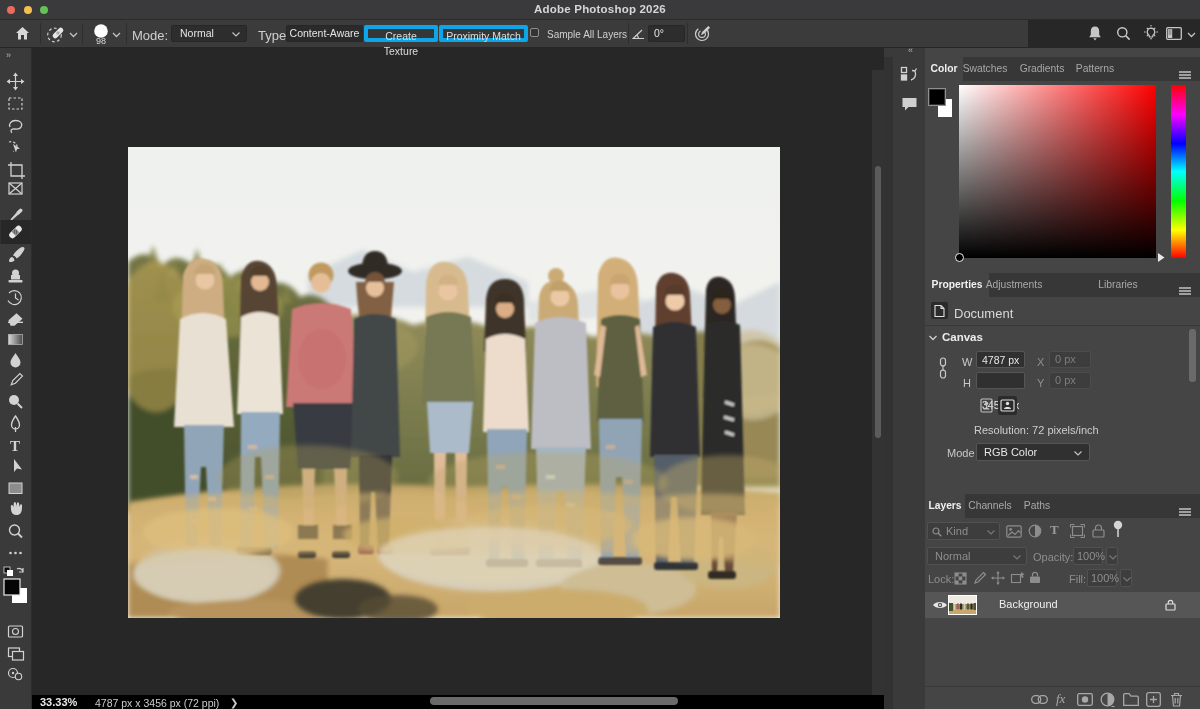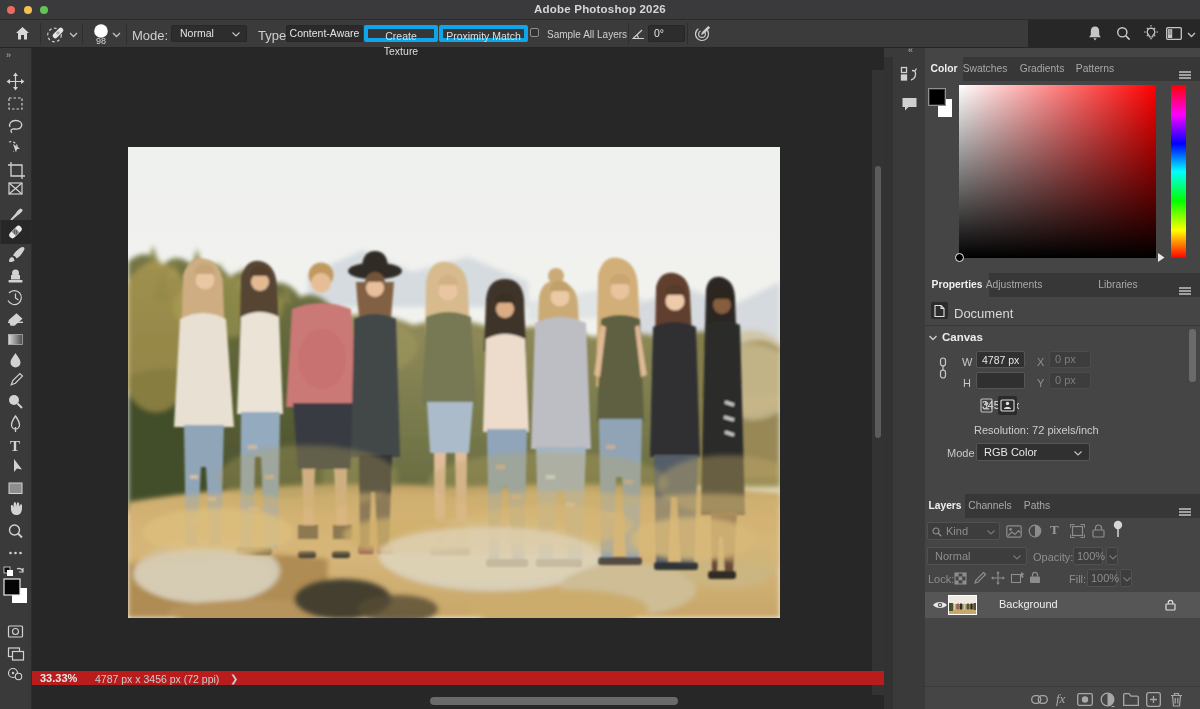--- a/index.html
+++ b/index.html
@@ -34,21 +34,21 @@
   #tabbar { position:absolute; left:32px; top:48px; width:852px; height:22px;
     background:#2e2e2e; }
   #doctab { position:absolute; left:2px; top:0px; width:312px; height:22px;
     background:#474747; color:#e8e8e8; font-size:10.6px; line-height:22px; white-space:nowrap; overflow:hidden; }
 
   
   #canvas { position:absolute; left:32px; top:70px; width:840px; height:625px;
     background:#272727; }
   #vscroll { position:absolute; left:872px; top:70px; width:12px; height:625px; background:#333333; }
   #vthumb { position:absolute; left:875px; top:166px; width:6px; height:272px; background:#5c5c5c; border-radius:3px; }
-  #statusbar { position:absolute; left:32px; top:671px; width:852px; height:14px; background:#b91c1c; }
+  #statusbar { position:absolute; left:32px; top:695px; width:852px; height:14px; background:#000000; }
   #hthumb { position:absolute; left:430px; top:697px; width:248px; height:8px; background:#6a6a6a; border-radius:4px; }
 
   
   #dockgap { position:absolute; left:884px; top:48px; width:9px; height:661px; background:#323232; }
   #iconstrip { position:absolute; left:893px; top:56px; width:32px; height:653px; background:#3a3a3a; }
   #rightpanels { position:absolute; left:925px; top:48px; width:275px; height:661px; background:#454545; }
   .ptabbar { position:absolute; left:0; width:275px; height:27px; background:#373737; }
   .ptab { position:absolute; top:0; height:24px; line-height:24px; font-size:10.3px; color:#a8a8a8; text-align:center; }
   .ptab.active { background:#454545; color:#f0f0f0; font-weight:bold; }
   .burger { position:absolute; right:8px; width:13px; color:#c8c8c8; }

